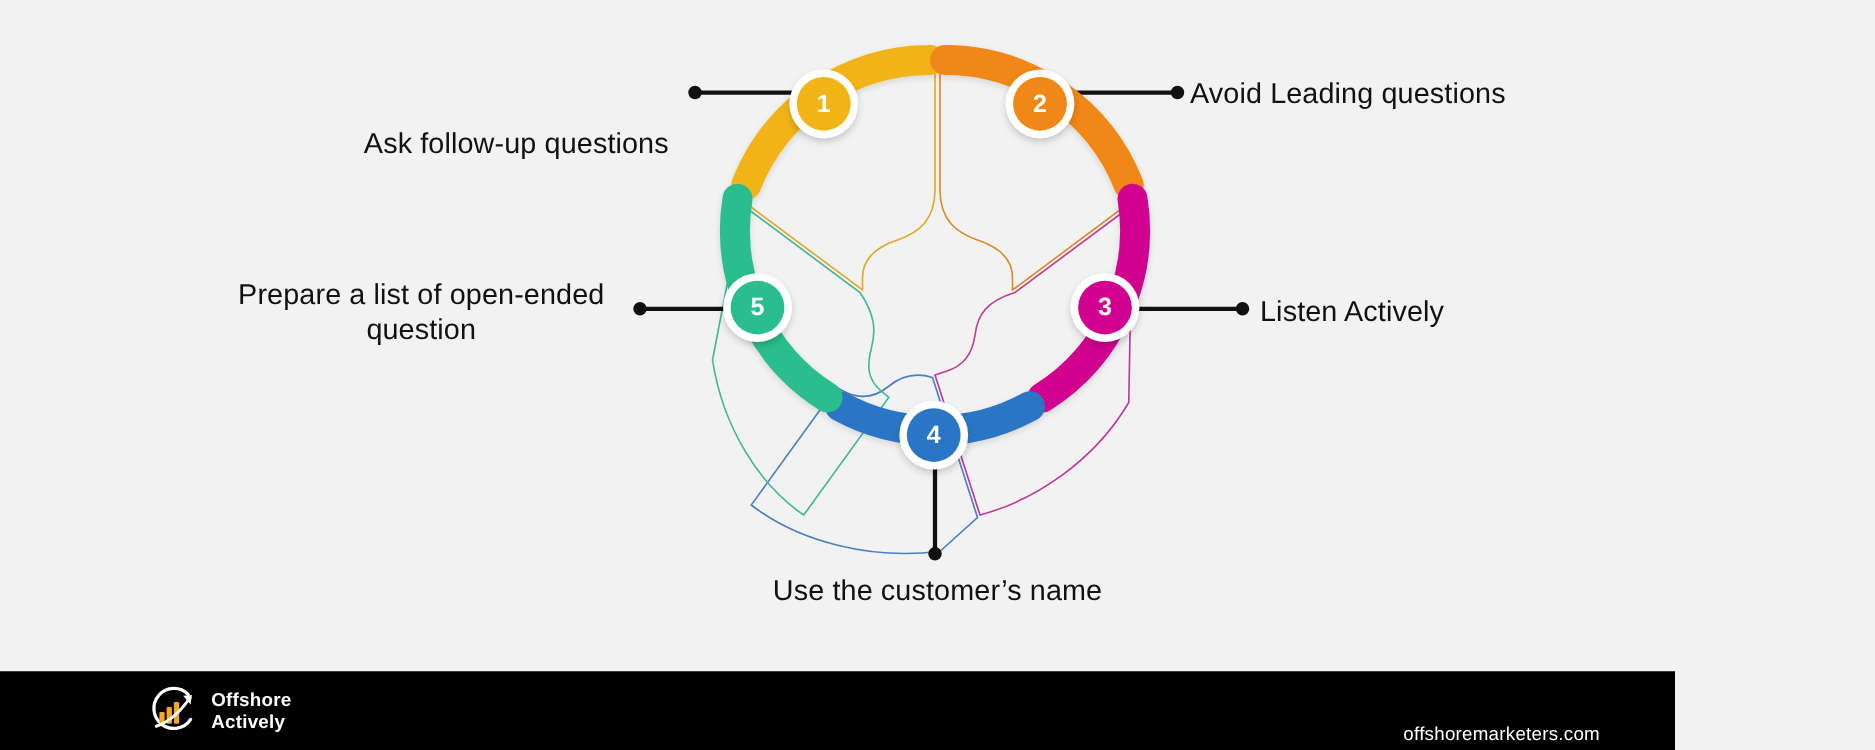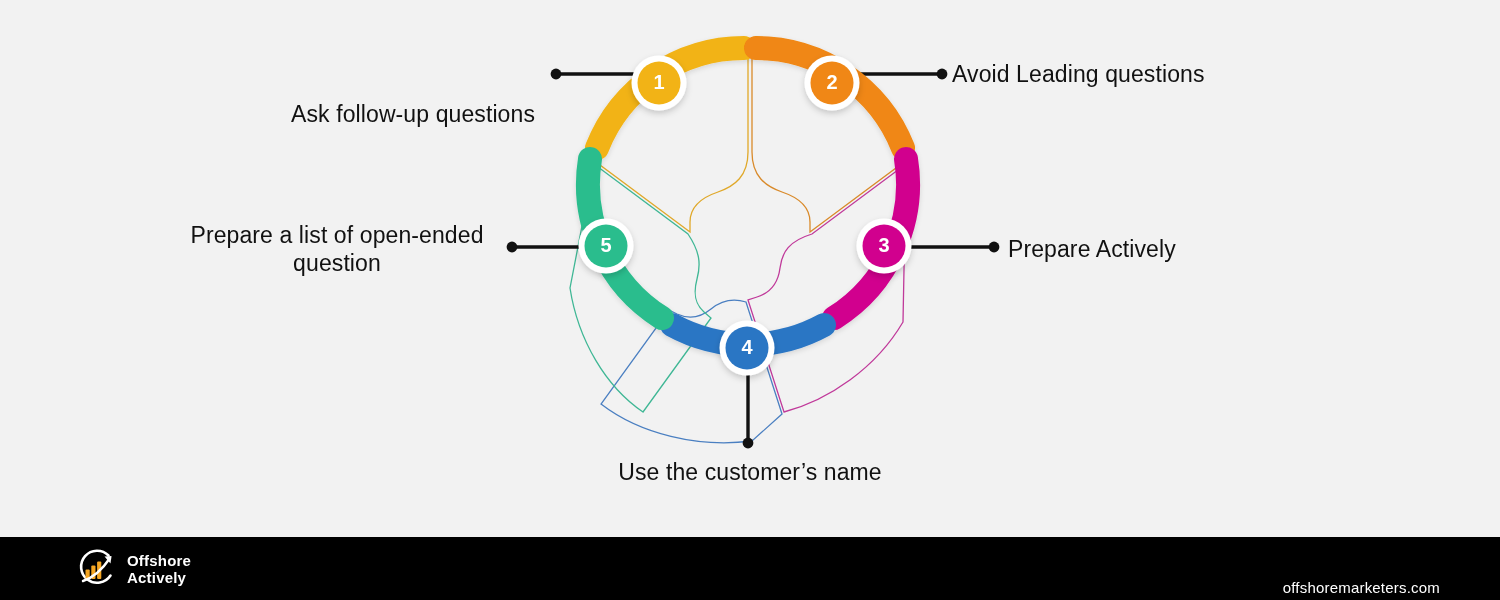--- a/index.html
+++ b/index.html
@@ -56,28 +56,28 @@
   #label-2 { left: 952px; top: 60px;  width: 420px; }
   #label-3 { left: 1008px; top: 235px; width: 400px; }
   #label-5 { left: 172px; top: 221px; width: 330px; }
   #label-4 { left: 600px; top: 458px; width: 300px; }
 
   
   #footer-bar {
     position: absolute;
     left: 0;
     top: 537px;
-    width: 1500px;
+    width: 1340px;
     height: 63px;
     background: #000000;
     display: flex;
     align-items: center;
     justify-content: space-between;
     box-sizing: border-box;
-    padding: 0 60px 0 74px;
+    padding: 0 60px 0 116px;
   }
   #footer-brand {
     display: flex;
     align-items: center;
     gap: 9px;
   }
   #brand-logo-mark {
     width: 44px;
     height: 44px;
     flex: 0 0 44px;
@@ -214,21 +214,21 @@
       <g filter="url(#circle-shadow)">
         <circle cx="606" cy="246" r="27.5" fill="#ffffff"></circle>
         <circle cx="606" cy="246" r="21.5" fill="#2bbd8d"></circle>
         <text x="606" y="247" text-anchor="middle" dominant-baseline="middle" font-family="Liberation Sans, sans-serif" font-size="20" font-weight="700" fill="#ffffff">5</text>
       </g>
     </g>
   </svg>
 
   <div class="label-text label-left" id="label-1">Ask follow-up questions</div>
   <div class="label-text label-right" id="label-2">Avoid Leading questions</div>
-  <div class="label-text label-right" id="label-3">Prepare Actively</div>
+  <div class="label-text label-right" id="label-3">Listen Actively</div>
   <div class="label-text label-center" id="label-4">Use the customer’s name</div>
   <div class="label-text label-center" id="label-5">Prepare a list of open-ended question</div>
 
 </div>
 
 <div id="footer-bar">
 
   <div id="footer-brand">
     <svg id="brand-logo-mark" viewBox="0 0 44 44">
 

